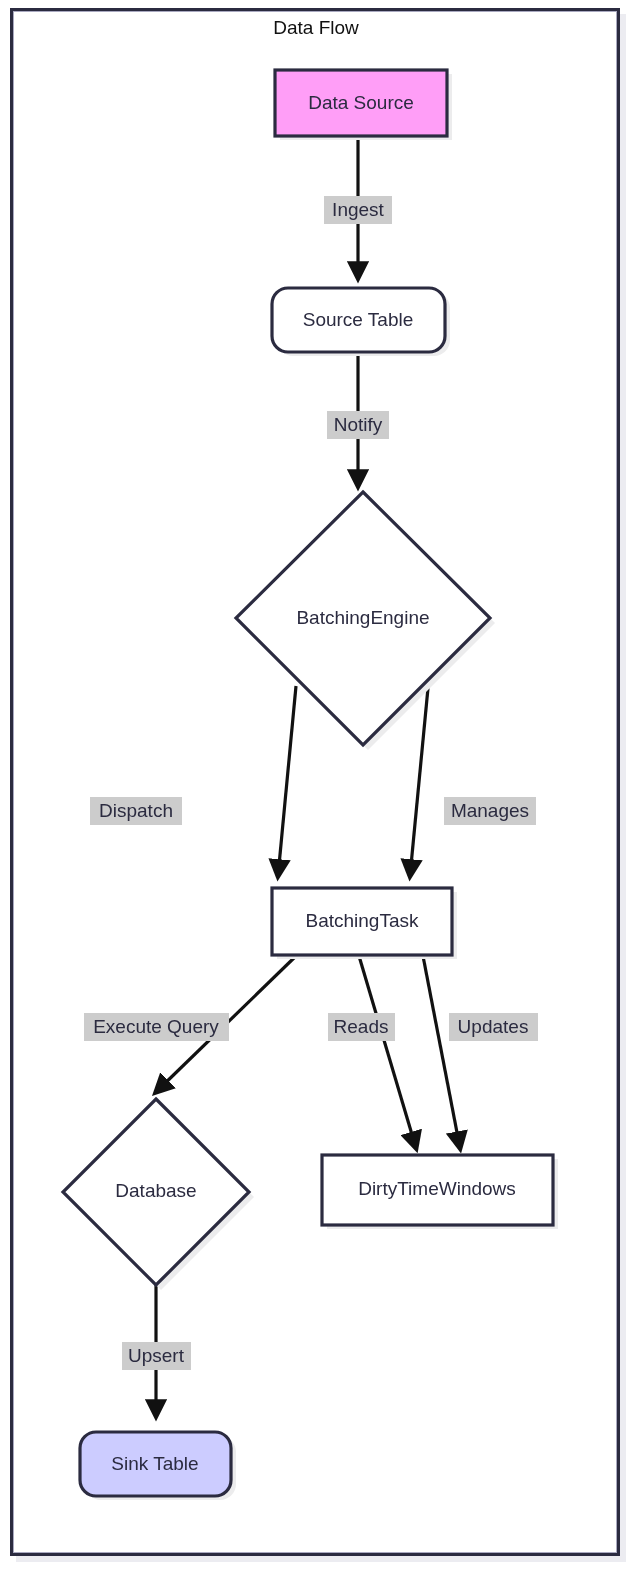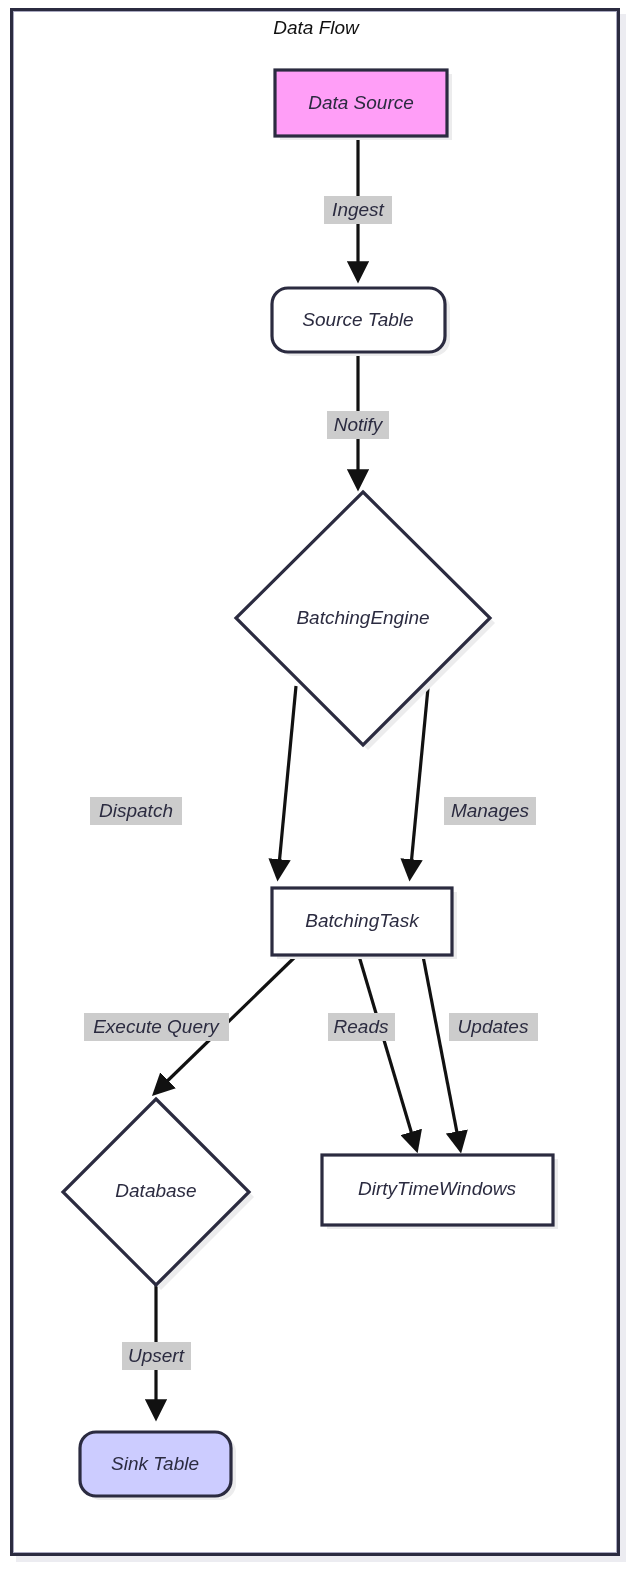--- a/index.html
+++ b/index.html
@@ -12,21 +12,20 @@
     height: 1582px;
     font-family: "Liberation Sans", sans-serif;
     position: relative;
     overflow: hidden;
   }
   #diagram-root {
     position: absolute;
     left: 0; top: 0;
     width: 633px;
     height: 1582px;
-    font-style: italic;
   }
   .frame-outer {
     position: absolute;
     left: 10px;
     top: 8px;
     width: 610px;
     height: 1548px;
     background: #ffffff;
     border: 3px solid #2b2b40;
     box-sizing: border-box;

